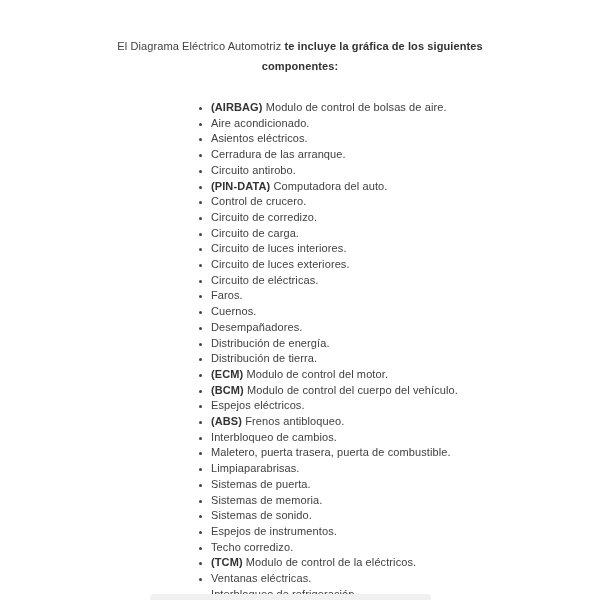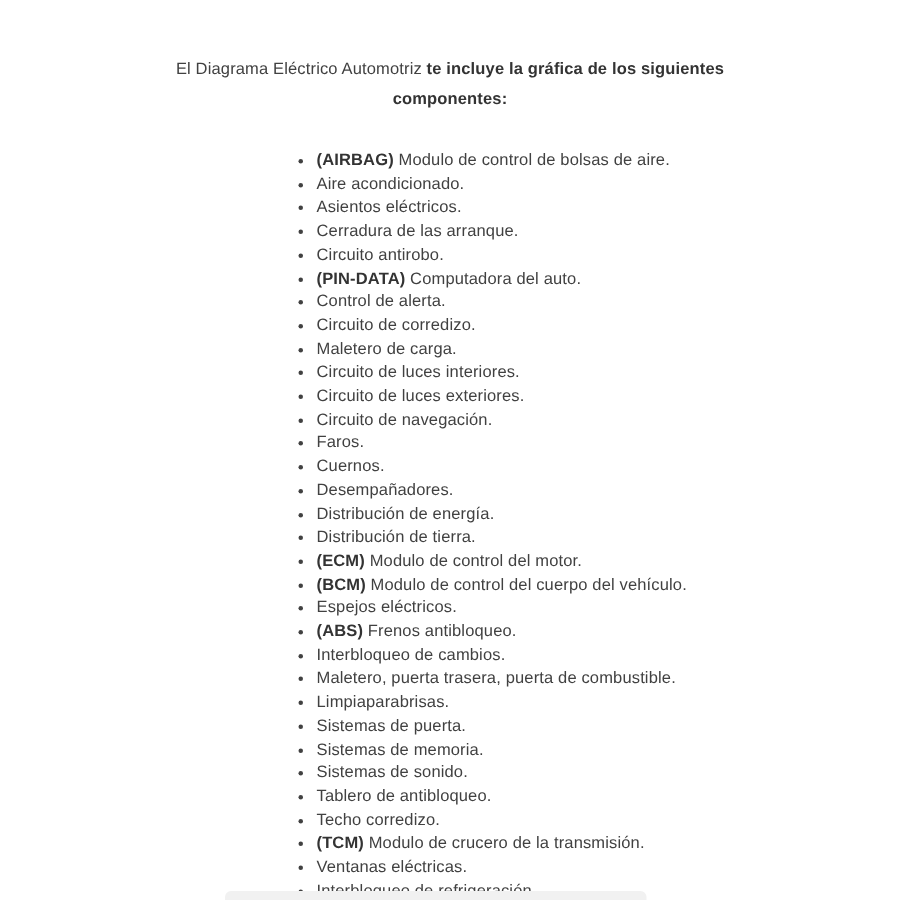--- a/index.html
+++ b/index.html
@@ -56,43 +56,43 @@
     <strong>componentes:</strong>
   </div>
 
   <ul class="components" id="components-list">
       <li><strong class="prefix">(AIRBAG)</strong><span class="txt"> Modulo de control de bolsas de aire.</span></li>
       <li><span class="txt">Aire acondicionado.</span></li>
       <li><span class="txt">Asientos eléctricos.</span></li>
       <li><span class="txt">Cerradura de las arranque.</span></li>
       <li><span class="txt">Circuito antirobo.</span></li>
       <li><strong class="prefix">(PIN-DATA)</strong><span class="txt"> Computadora del auto.</span></li>
-      <li><span class="txt">Control de alerta.</span></li>
+      <li><span class="txt">Control de crucero.</span></li>
       <li><span class="txt">Circuito de corredizo.</span></li>
-      <li><span class="txt">Maletero de carga.</span></li>
+      <li><span class="txt">Circuito de carga.</span></li>
       <li><span class="txt">Circuito de luces interiores.</span></li>
       <li><span class="txt">Circuito de luces exteriores.</span></li>
-      <li><span class="txt">Circuito de navegación.</span></li>
+      <li><span class="txt">Circuito de eléctricas.</span></li>
       <li><span class="txt">Faros.</span></li>
       <li><span class="txt">Cuernos.</span></li>
       <li><span class="txt">Desempañadores.</span></li>
       <li><span class="txt">Distribución de energía.</span></li>
       <li><span class="txt">Distribución de tierra.</span></li>
       <li><strong class="prefix">(ECM)</strong><span class="txt"> Modulo de control del motor.</span></li>
       <li><strong class="prefix">(BCM)</strong><span class="txt"> Modulo de control del cuerpo del vehículo.</span></li>
       <li><span class="txt">Espejos eléctricos.</span></li>
       <li><strong class="prefix">(ABS)</strong><span class="txt"> Frenos antibloqueo.</span></li>
       <li><span class="txt">Interbloqueo de cambios.</span></li>
       <li><span class="txt">Maletero, puerta trasera, puerta de combustible.</span></li>
       <li><span class="txt">Limpiaparabrisas.</span></li>
       <li><span class="txt">Sistemas de puerta.</span></li>
       <li><span class="txt">Sistemas de memoria.</span></li>
       <li><span class="txt">Sistemas de sonido.</span></li>
-      <li><span class="txt">Tablero de antibloqueo.</span></li>
+      <li><span class="txt">Espejos de instrumentos.</span></li>
       <li><span class="txt">Techo corredizo.</span></li>
-      <li><strong class="prefix">(TCM)</strong><span class="txt"> Modulo de crucero de la transmisión.</span></li>
+      <li><strong class="prefix">(TCM)</strong><span class="txt"> Modulo de control de la eléctricos.</span></li>
       <li><span class="txt">Ventanas eléctricas.</span></li>
       <li><span class="txt">Interbloqueo de refrigeración.</span></li>
     </ul>
 
   <div class="next-section-edge"></div>
 
 </div>
 
 </body></html>

